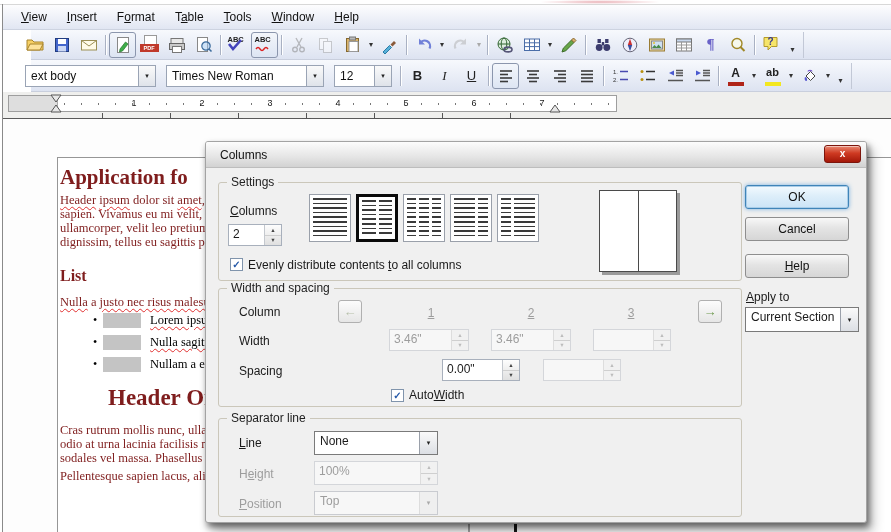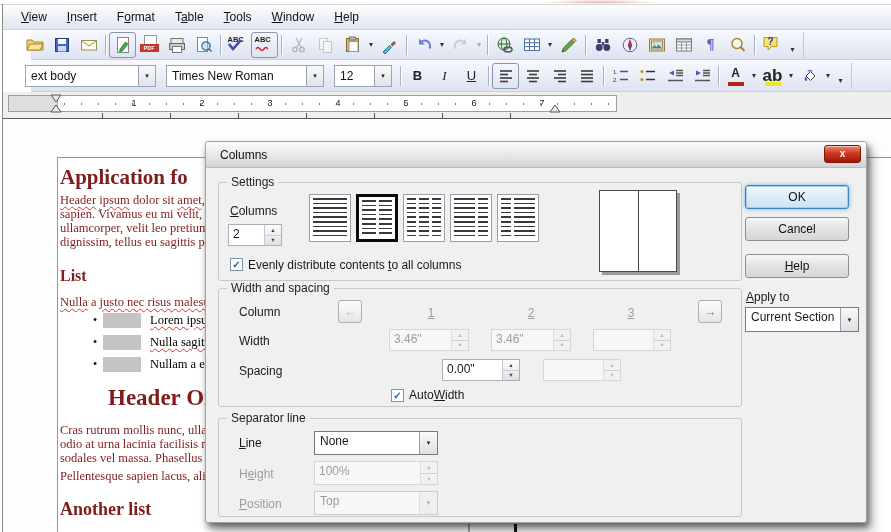--- a/index.html
+++ b/index.html
@@ -417,21 +417,21 @@
           <path d="M10 3.5h7M10 6h7M10 8.5h7M2 13.5h15" stroke="#555" stroke-width="1.3" fill="none"></path>
           <path d="M3 3.5L8 6l-5 2.5z" fill="#4a5ad0"></path>
         </svg>
       </span>
     <span class="sep"></span>
     <span class="tbtn">
       <span class="fcic"><span>A</span><span class="cbar" style="background:#b02418"></span></span>
       </span>
     <span class="dd">▾</span>
     <span class="tbtn">
-      <span class="fcic" style="font-size:17px"><span>ab</span><span class="cbar" style="background:#f3e71f"></span></span>
+      <span class="fcic" style="font-size:11px"><span>ab</span><span class="cbar" style="background:#f3e71f"></span></span>
       </span>
     <span class="dd">▾</span>
     <span class="tbtn">
       <svg width="18" height="18">
           <path d="M5 9l4.5-4.5L14 9l-4.5 4.5z" fill="#fff" stroke="#444"></path>
           <path d="M4 10c-1 2 0 4 1.2 4 1 0 1.3-1.6.3-3.6z" fill="#5a5ad0"></path>
           <path d="M7 4.5C7 3 11 3 11 4.5" fill="none" stroke="#7a5ad0" stroke-width="1.2"></path>
         </svg>
       </span>
     <span class="dd">▾</span>
@@ -489,21 +489,20 @@
     <div class="bullet-line" style="top:238px">
       <span class="bdot">•</span>
       <span class="gray-box"></span>
       <span>Nullam a est eget ipsum</span>
       </div>
     <div class="dt h2" style="left:57px;top:266px">Header One</div>
     <div class="dt" style="left:57px;top:304px">Cras rutrum mollis nunc, ullar</div>
     <div class="dt" style="left:57px;top:318px">odio at urna lacinia facilisis no</div>
     <div class="dt" style="left:57px;top:332px">sodales vel massa. Phasellus n</div>
     <div class="dt" style="left:57px;top:350px">Pellentesque sapien lacus, aliq</div>
-    <div class="dt h3" style="left:57px;top:380px">Another list</div>
   </div>
 
   <div class="below-line-light"></div>
   <div class="below-line-dark"></div>
 
   <div class="dialog">
     <div class="dtitle">
       <span class="txt">Columns</span>
     </div>
     <div class="closebtn">x</div>

